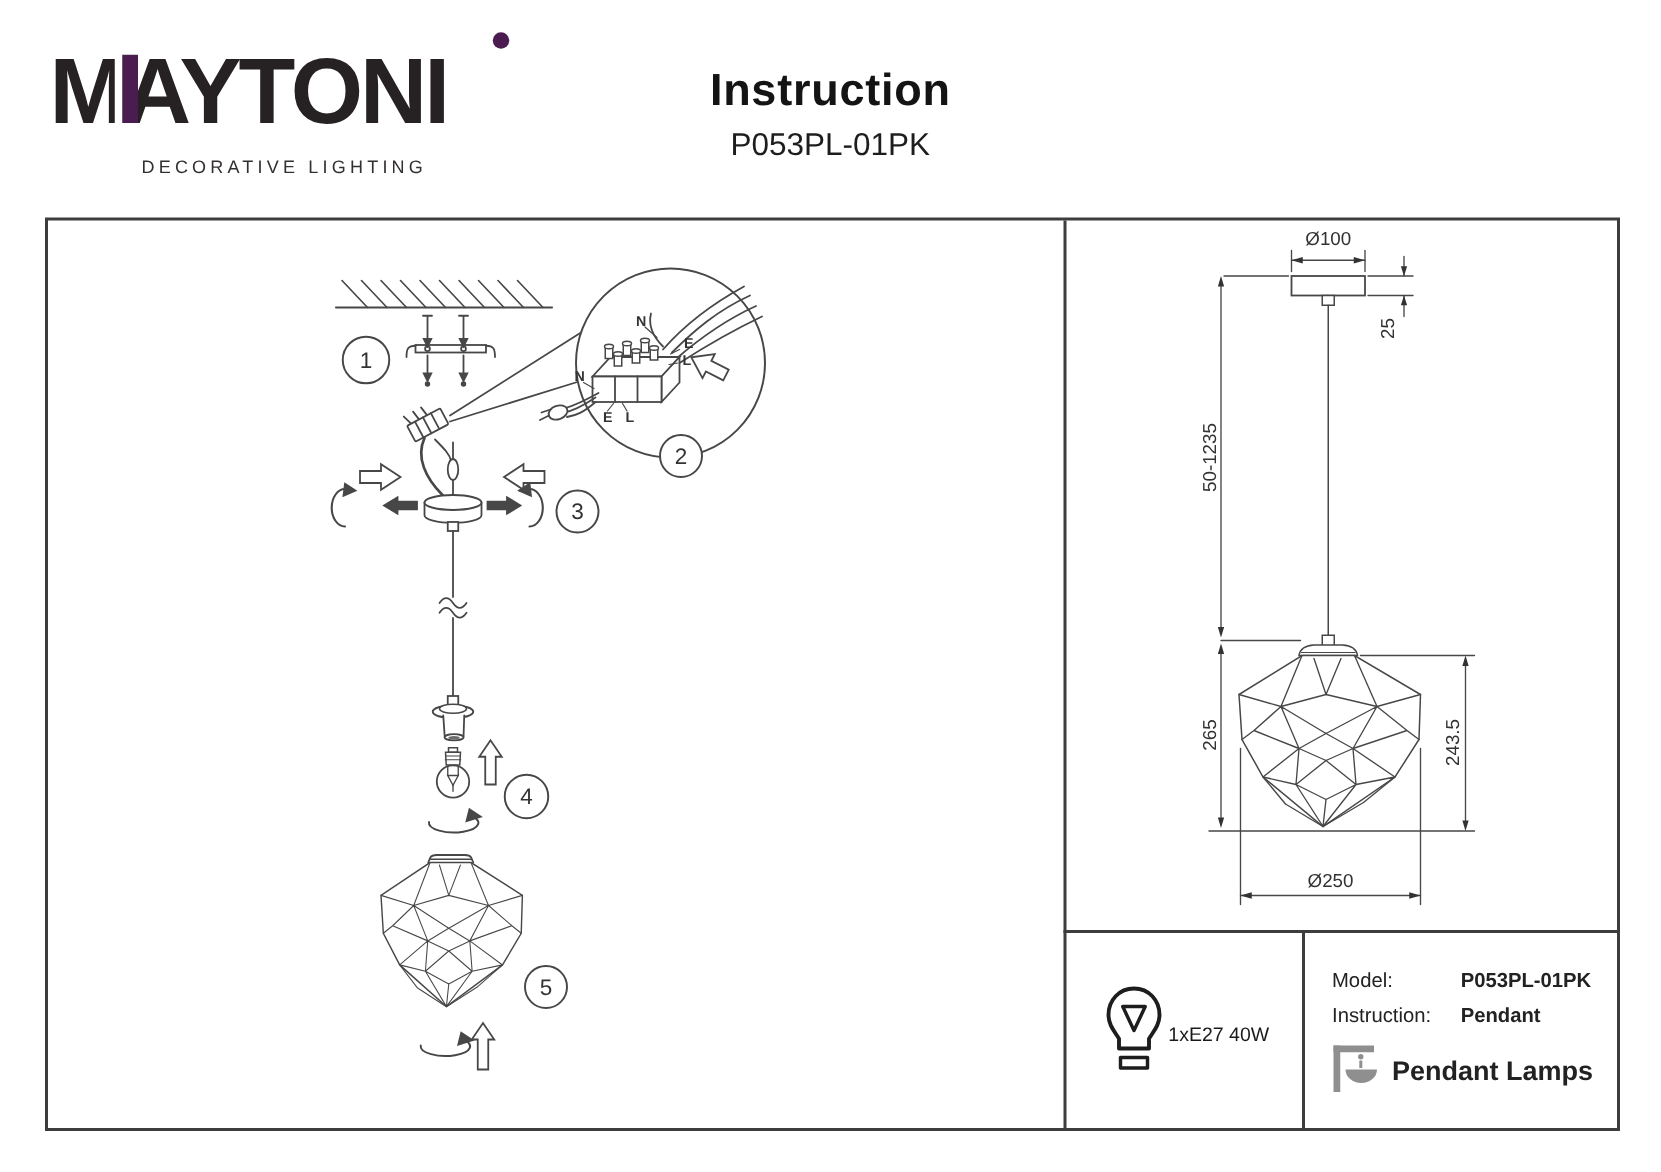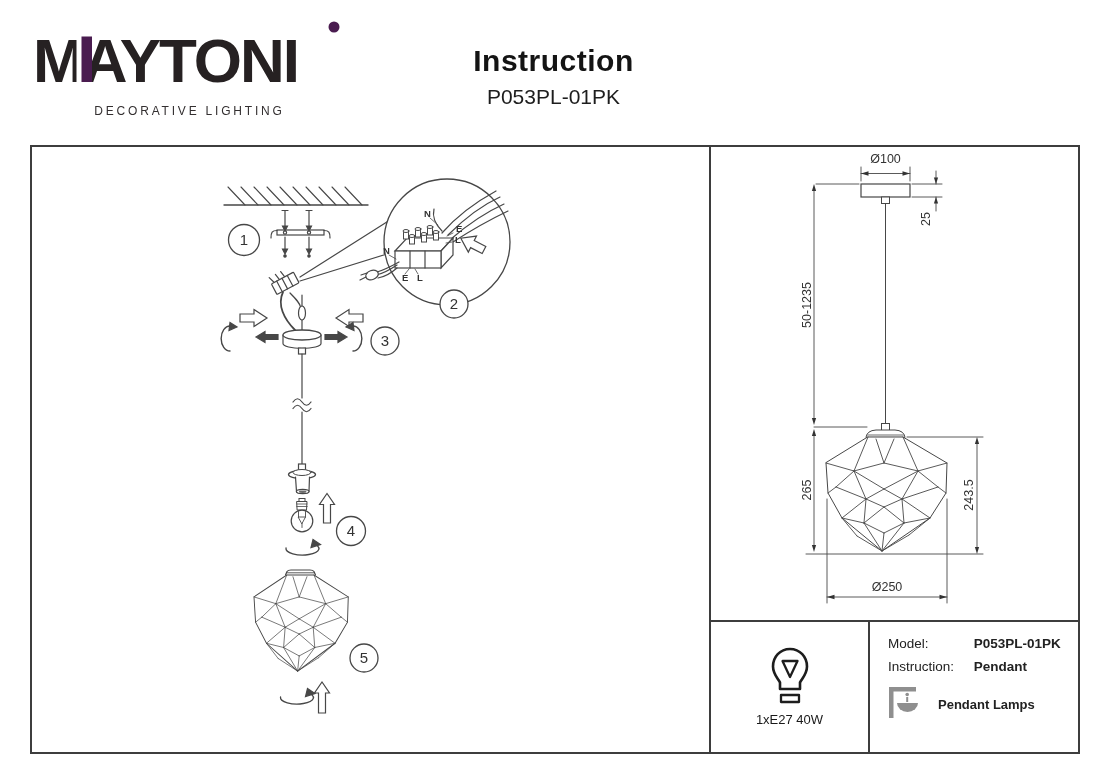--- a/index.html
+++ b/index.html
@@ -16,29 +16,29 @@
   
   .frame{position:absolute;left:30px;top:145px;width:1046px;height:605px;border:2px solid #3d3d3d;}
   .div-v{position:absolute;left:677px;top:0;bottom:0;width:2px;background:#3d3d3d;}
   .div-h{position:absolute;left:677px;right:0;top:473px;height:2px;background:#3d3d3d;}
   .div-v2{position:absolute;left:836px;top:475px;bottom:0;width:2px;background:#3d3d3d;}
 
   .svg-left{position:absolute;left:0;top:0;}
   .svg-right{position:absolute;left:679px;top:0;}
 
   .cell-bulb{position:absolute;left:679px;top:475px;width:157px;height:130px;
-             display:flex;flex-direction:column;align-items:center;justify-content:center;}
+             display:flex;align-items:center;justify-content:center;}
   .cell-bulb .spec{font-size:13px;color:#1a1a1a;margin-top:5px;}
 
-  .cell-info{position:absolute;left:838px;top:475px;right:0;height:130px;padding:14px 0 0 18px;box-sizing:border-box;}
+  .cell-info{position:absolute;left:838px;top:475px;right:0;height:130px;padding:24px 0 0 18px;box-sizing:border-box;}
   .info-row{font-size:13.5px;margin-bottom:8px;color:#222;}
   .info-row .lbl{display:inline-block;width:82px;}
   .info-row .val{font-weight:bold;}
   .cat-row{display:flex;align-items:center;margin-top:12px;}
-  .cat-row .cat{font-weight:bold;font-size:13px;margin-left:16px;color:#222;}
+  .cat-row .cat{font-weight:bold;font-size:18px;margin-left:6px;color:#222;}
 
   svg text{font-family:"Liberation Sans",sans-serif;}
   .dimtxt{font-size:12.5px;fill:#333;}
   .steptxt{font-size:15px;fill:#333;}
   .wiretxt{font-size:9.5px;font-weight:bold;fill:#333;}
 </style>
 </head>
 <body>
 
 <div class="logo-wrap">

